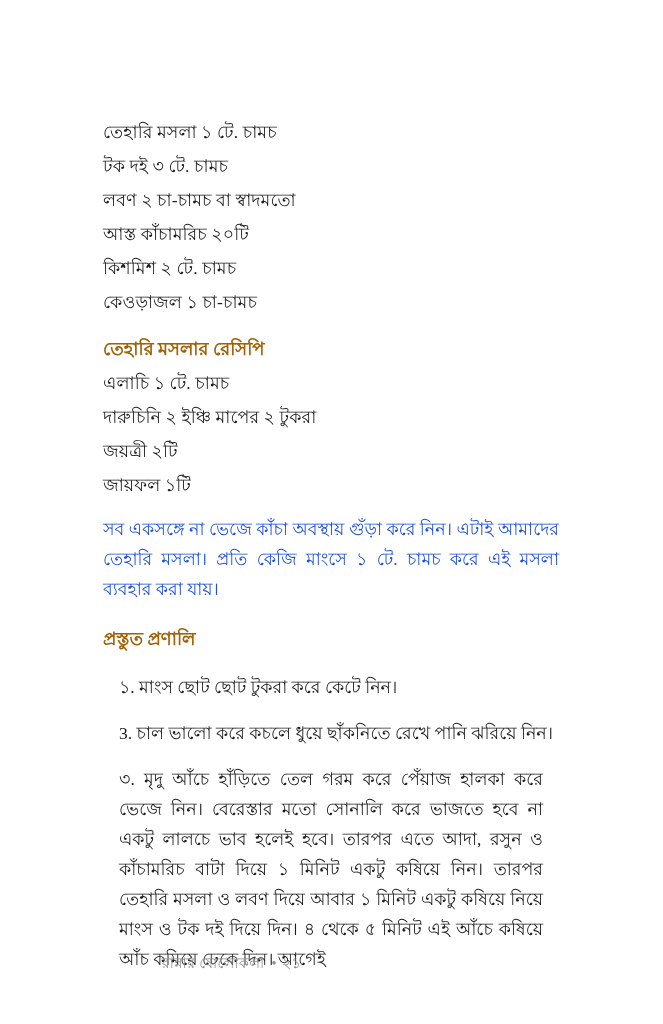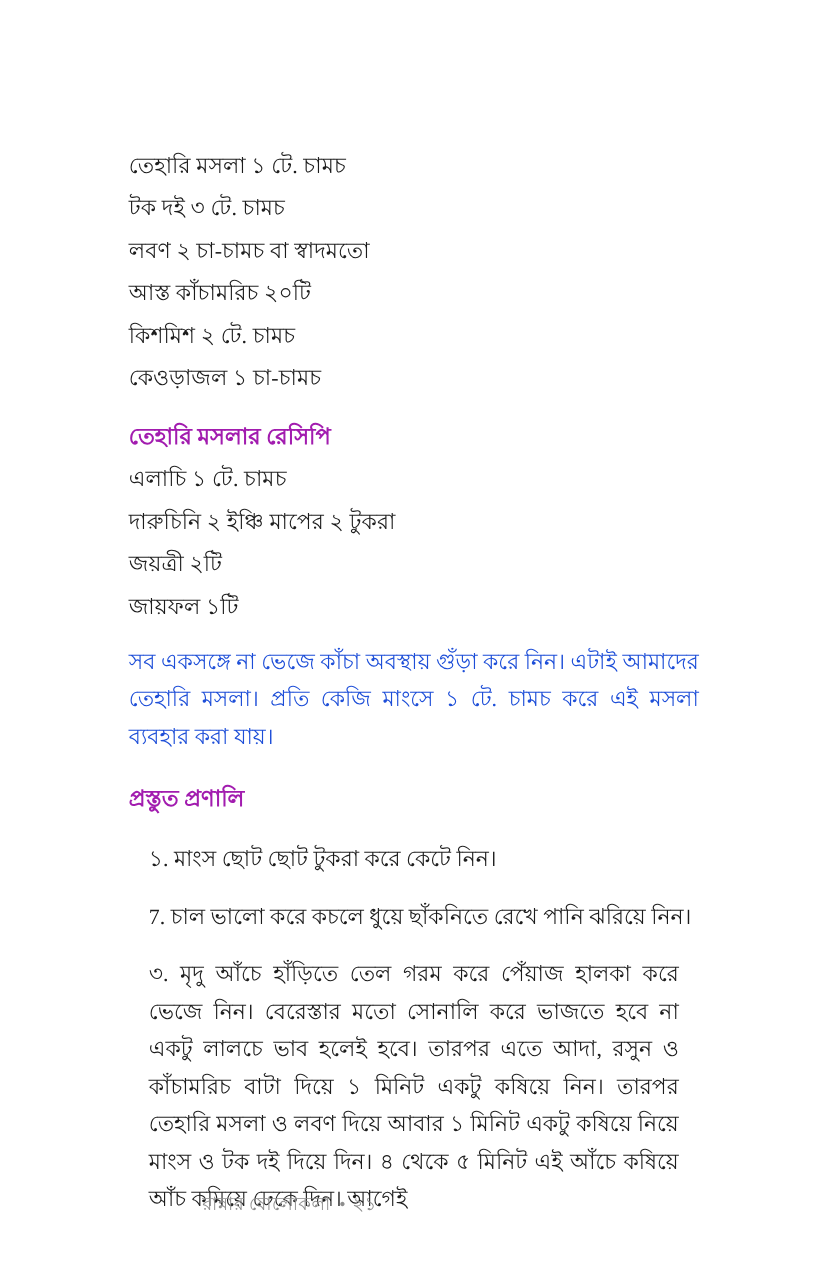--- a/index.html
+++ b/index.html
@@ -35,21 +35,21 @@
     letter-spacing: 0.1px;
     white-space: nowrap;
     color: #1c1c1c;
   }
 
   
   .heading {
     font-size: 18px;
     line-height: 34px;
     font-weight: bold;
-    color: #a21caf;
+    color: #a16207;
     white-space: nowrap;
   }
   .heading.spaced-top {
     margin-top: 13px;
   }
 
   
   .para {
     font-size: 17.5px;
     line-height: 30px;
@@ -125,21 +125,21 @@
 
     <div class="para-block">
       <p class="para">সব একসঙ্গে না ভেজে কাঁচা অবস্থায় গুঁড়া করে নিন। এটাই আমাদের তেহারি মসলা। প্রতি কেজি মাংসে ১ টে. চামচ করে এই মসলা ব্যবহার করা যায়।</p>
     </div>
 
     <div class="gap-md"></div>
     <div class="heading">প্রস্তুত প্রণালি</div>
 
     <div class="steps-wrap">
       <p class="step single">১. মাংস ছোট ছোট টুকরা করে কেটে নিন।</p>
-      <p class="step single">7. চাল ভালো করে কচলে ধুয়ে ছাঁকনিতে রেখে পানি ঝরিয়ে নিন।</p>
+      <p class="step single">3. চাল ভালো করে কচলে ধুয়ে ছাঁকনিতে রেখে পানি ঝরিয়ে নিন।</p>
       <p class="step">৩. মৃদু আঁচে হাঁড়িতে তেল গরম করে পেঁয়াজ হালকা করে ভেজে নিন। বেরেস্তার মতো সোনালি করে ভাজতে হবে না একটু লালচে ভাব হলেই হবে। তারপর এতে আদা, রসুন ও কাঁচামরিচ বাটা দিয়ে ১ মিনিট একটু কষিয়ে নিন। তারপর তেহারি মসলা ও লবণ দিয়ে আবার ১ মিনিট একটু কষিয়ে নিয়ে মাংস ও টক দই দিয়ে দিন। ৪ থেকে ৫ মিনিট এই আঁচে কষিয়ে আঁচ কমিয়ে ঢেকে দিন। আগেই</p>
     </div>
 
   </div>
 
   <div class="footer">
     <span>রান্নার ষোলোকলা</span><span class="dot">•</span><span>২১</span>
   </div>
 </div>
 

